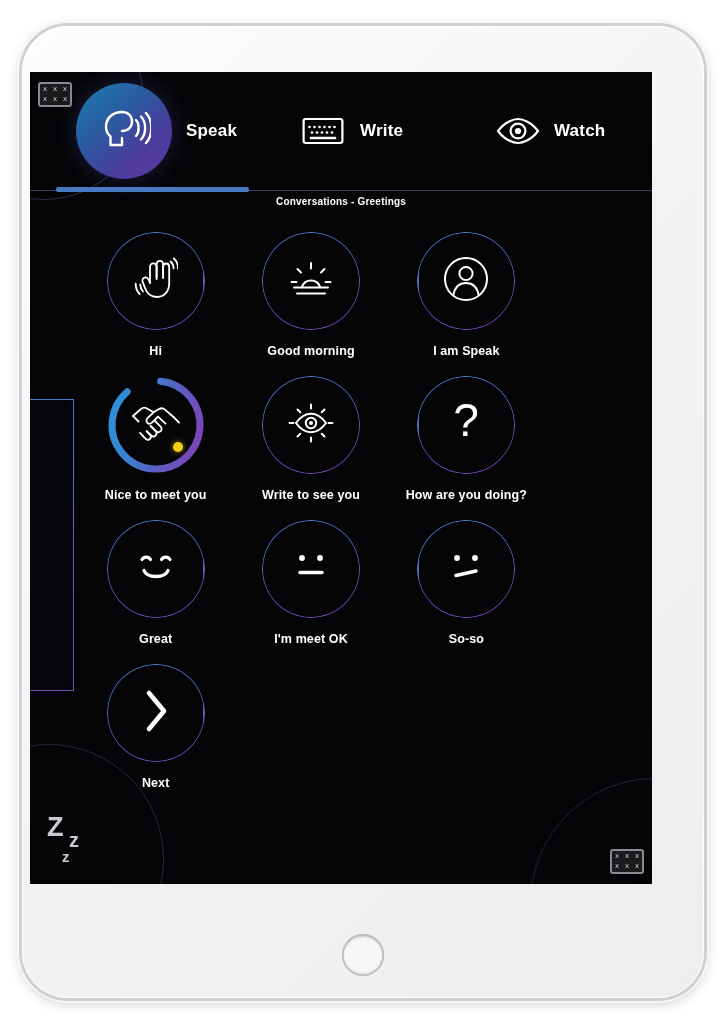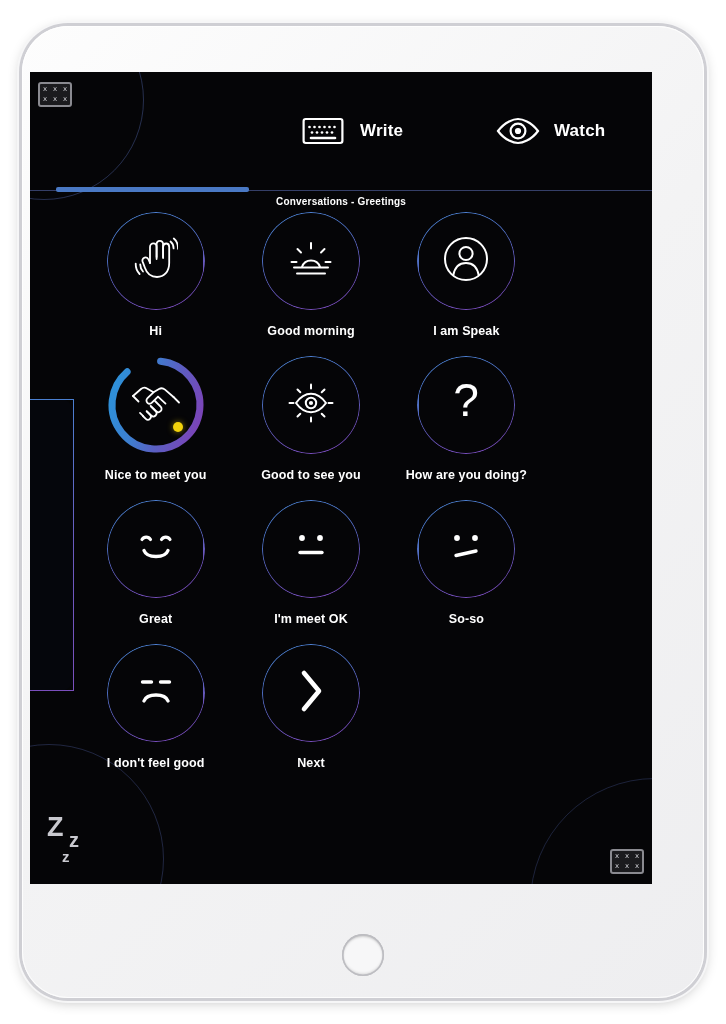--- a/index.html
+++ b/index.html
@@ -161,21 +161,21 @@
     border: 1px solid;
     border-image: linear-gradient(180deg, #4a7fd0 0%, #6a5bc0 50%, #7a4fbc 100%) 1;
     border-radius: 0 14px 14px 0;
     background: rgba(6,8,16,0.55);
     cursor: pointer;
   }
 
   
   #card-grid {
     position: absolute;
-    left: 0; top: 140px;
+    left: 0; top: 160px;
     width: 562px;
     display: grid;
     grid-template-columns: repeat(3, 1fr);
     row-gap: 18px;
     padding: 0 48px;
   }
   .card {
     display: flex;
     flex-direction: column;
     align-items: center;
@@ -270,20 +270,34 @@
     <span>x</span>
       <span>x</span>
       <span>x</span>
       <span>x</span>
       <span>x</span>
       <span>x</span>
   </div>
 
   <div id="mode-bar">
 
+    <div class="mode-item" id="mode-speak">
+      <div class="speak-bubble">
+        <span>
+          <svg width="54" height="48" viewBox="0 0 54 48" fill="none" stroke="#ffffff" stroke-width="2.4" stroke-linecap="round" stroke-linejoin="round">
+            <path d="M25 7 C15.5 7 9 13.5 9 21.5 C9 26 11 29.5 13.5 31.5 L13.5 40 L25 40 L25 33"></path>
+            <path d="M25 7 C31 7 35 11 35 16.5 C35 22 31 26 25 26"></path>
+            <path d="M39 15 C42.5 18.5 42.5 27.5 39 31"></path>
+            <path d="M44 11.5 C49.5 17 49.5 29 44 34.5"></path>
+            <path d="M49 8 C56 15.5 56 30.5 49 38"></path>
+          </svg>
+        </span>
+      </div>
+      <div class="mode-label">Speak</div>
+    </div>
 
     <div class="mode-item" id="mode-write">
       <span class="plain-icon">
         <svg width="42" height="30" viewBox="0 0 42 30" fill="none" stroke="#ffffff" stroke-width="2.2" stroke-linecap="round">
           <rect x="1.6" y="3" width="38.8" height="24" rx="2.2"></rect>
           <g fill="#ffffff" stroke="none">
             <circle cx="7.5" cy="11" r="1.35"></circle>
               <circle cx="12.5" cy="11" r="1.35"></circle>
             <circle cx="17.5" cy="11" r="1.35"></circle>
               <circle cx="22.5" cy="11" r="1.35"></circle>
@@ -418,21 +432,21 @@
             <path d="M24 37.5 L24 41.5"></path>
             <path d="M10.5 9.5 L13.3 12.3"></path>
             <path d="M37.5 9.5 L34.7 12.3"></path>
             <path d="M10.5 36.5 L13.3 33.7"></path>
             <path d="M37.5 36.5 L34.7 33.7"></path>
             <path d="M2.5 23 L6.5 23"></path>
             <path d="M41.5 23 L45.5 23"></path>
           </svg>
         </span>
       </div>
-      <div class="card-label">Good to see you</div>
+      <div class="card-label">Write to see you</div>
     </div>
 
     <div class="card">
       <div class="card-ring">
         <span class="card-icon">
           <svg width="34" height="52" viewBox="0 0 34 52" fill="none">
             <text x="17" y="39" text-anchor="middle" fill="#ffffff" font-family="Liberation Sans, sans-serif" font-size="46" font-weight="normal">?</text>
           </svg>
         </span>
       </div>
@@ -472,32 +486,20 @@
           <svg width="54" height="42" viewBox="0 0 54 42" fill="none" stroke="#ffffff" stroke-width="3.4" stroke-linecap="round">
             <circle cx="18" cy="12" r="2.9" fill="#ffffff" stroke="none"></circle>
             <circle cx="36" cy="12" r="2.9" fill="#ffffff" stroke="none"></circle>
             <path d="M17 29.5 L37 25"></path>
           </svg>
         </span>
       </div>
       <div class="card-label">So-so</div>
     </div>
 
-    <div class="card">
-      <div class="card-ring">
-        <span class="card-icon">
-          <svg width="54" height="42" viewBox="0 0 54 42" fill="none" stroke="#ffffff" stroke-width="3.4" stroke-linecap="round">
-            <path d="M13.5 12 L22.5 12"></path>
-            <path d="M31.5 12 L40.5 12"></path>
-            <path d="M15 31 C18 23 36 23 39 31"></path>
-          </svg>
-        </span>
-      </div>
-      <div class="card-label">I don't feel good</div>
-    </div>
 
     <div class="card">
       <div class="card-ring">
         <span class="card-icon">
           <svg width="34" height="48" viewBox="0 0 34 48" fill="none" stroke="#ffffff" stroke-width="4.6" stroke-linecap="round" stroke-linejoin="round">
             <path d="M10 6 L25 24 L10 42"></path>
           </svg>
         </span>
       </div>
       <div class="card-label">Next</div>

